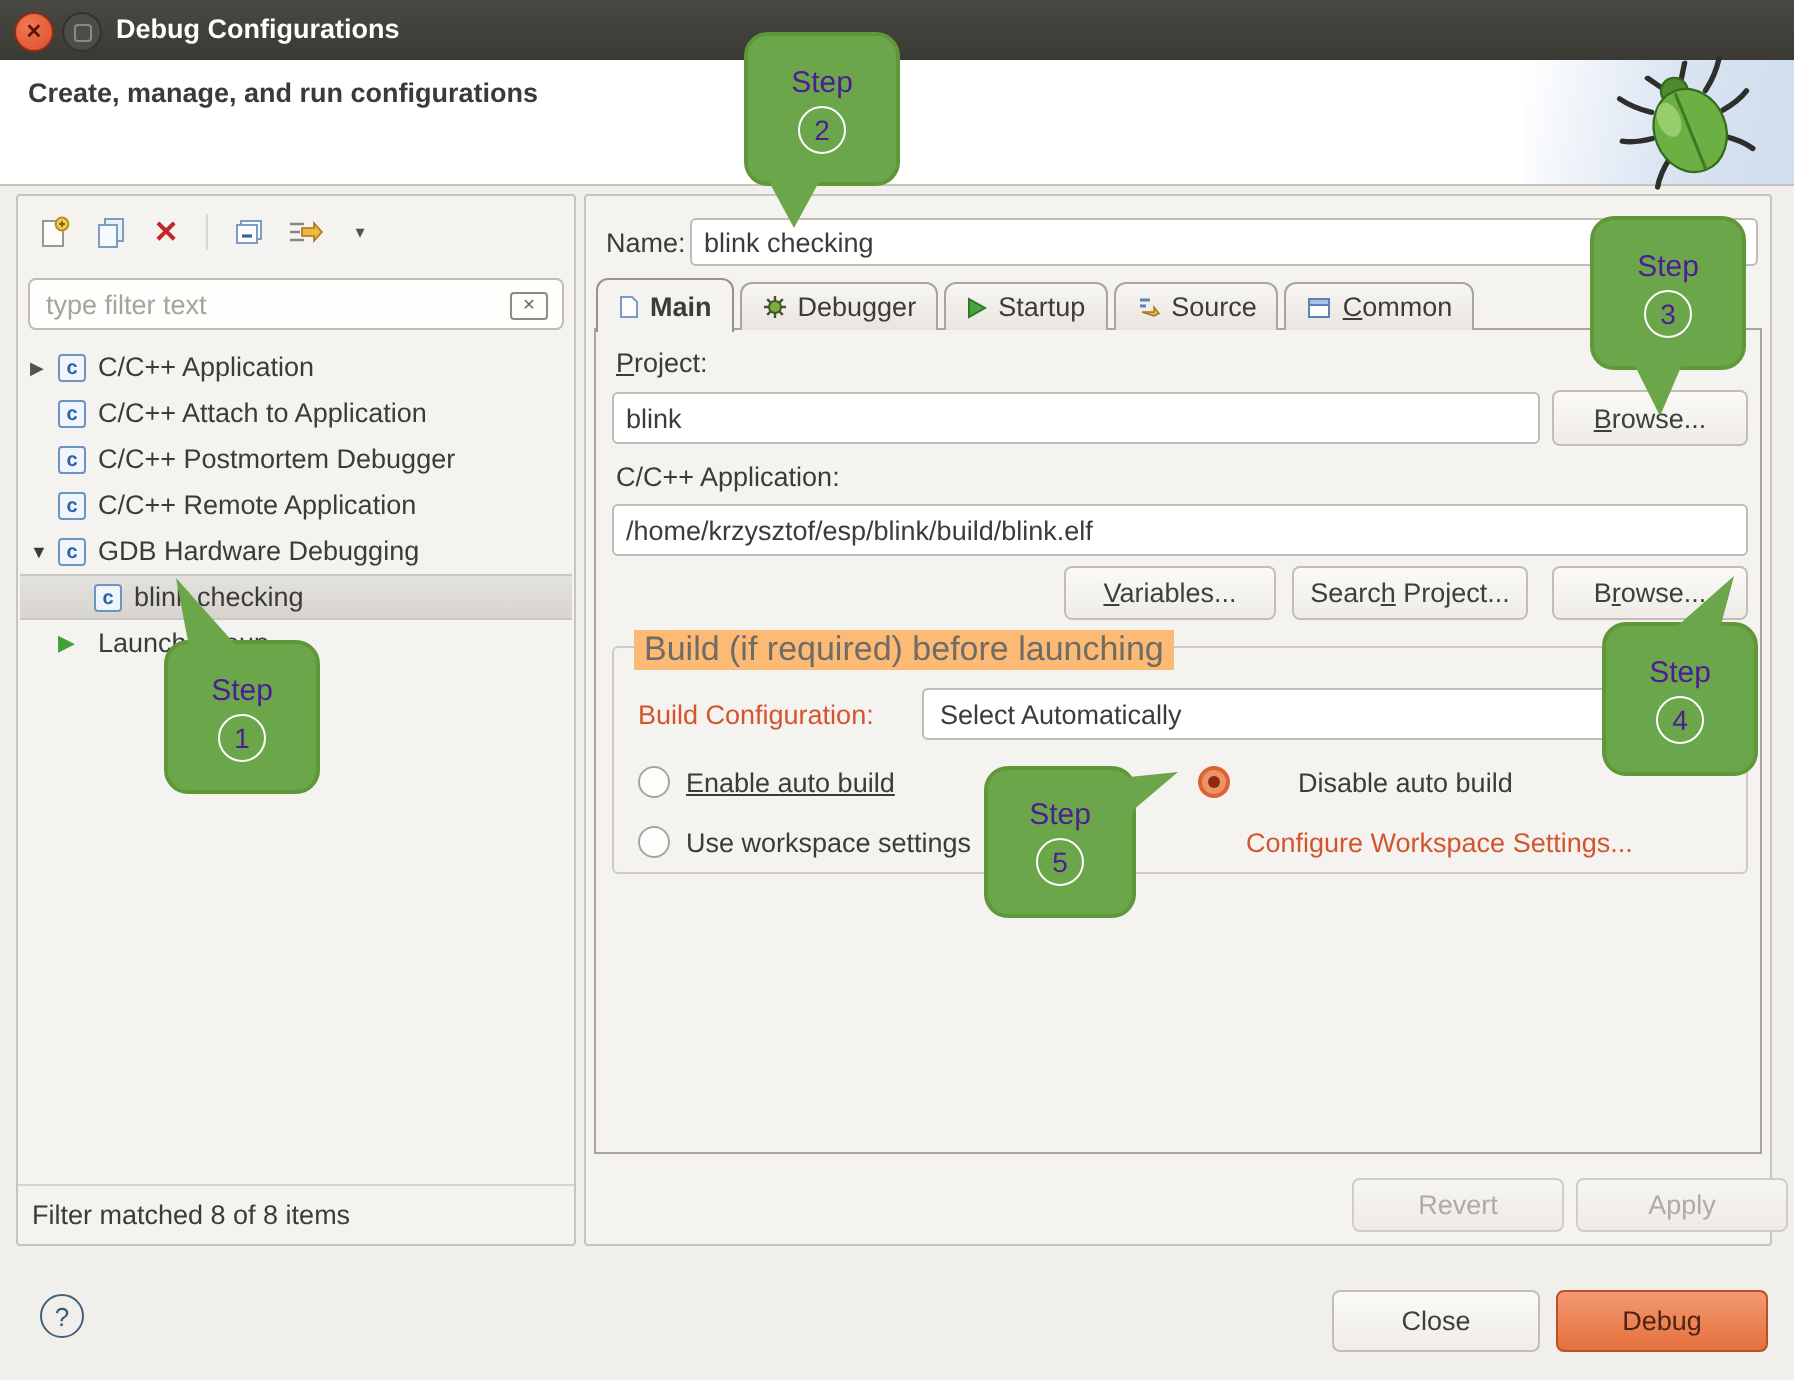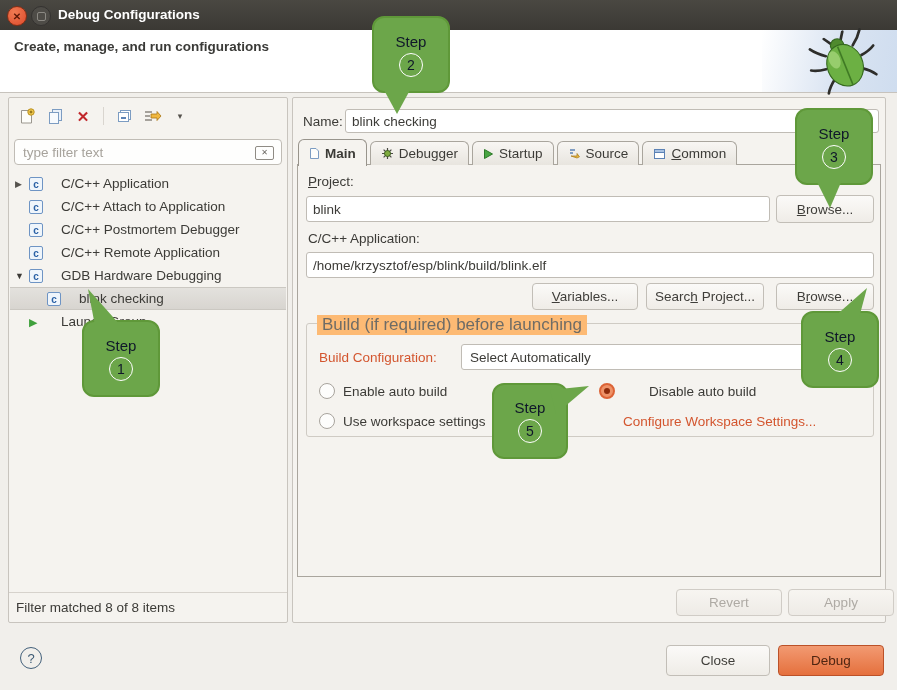--- a/index.html
+++ b/index.html
@@ -40,21 +40,21 @@
   
   .tree{position:absolute;left:1px;top:74px;right:1px;bottom:30px;overflow:hidden;}
   .trow{height:23px;display:flex;align-items:center;padding-left:5px;white-space:nowrap;}
   .trow.sel{background:linear-gradient(#E4E2DE,#D7D4CF);box-shadow:inset 0 1px 0 #CBC8C2, inset 0 -1px 0 #CBC8C2;}
   .exp{width:14px;font-size:9px;color:#56534E;flex:0 0 14px;text-align:left;}
   .exp.open{color:#3C3A36;}
   .indent{flex:0 0 18px;}
   .cbadge{flex:0 0 14px;height:14px;margin-right:6px;border:1px solid #6E94C4;border-radius:2px;background:#EFF5FB;
           color:#2C62A6;font-size:10px;font-weight:bold;line-height:13px;text-align:center;box-sizing:border-box;}
   .launch-ic{flex:0 0 14px;margin-right:6px;color:#3FA03C;font-size:11px;line-height:14px;}
-  .tlabel{font-size:13.5px;margin-left:12px;}
+  .tlabel{font-size:13.5px;}
   .lstatus{position:absolute;left:0;right:0;bottom:0;height:29px;border-top:1px solid #D6D2CC;
            display:flex;align-items:center;padding-left:7px;font-size:13.5px;}
   
   .name-label{position:absolute;left:10px;top:16px;}
   .name-input{position:absolute;left:52px;top:11px;width:534px;height:24px;box-sizing:border-box;border:1px solid #C0BCB5;
       border-radius:3px;background:#FFFFFF;padding:0 6px;font-family:"Liberation Sans",sans-serif;font-size:13.5px;color:#3C3B37;outline:none;}
   .tabbar{position:absolute;left:5px;top:41px;height:26px;display:flex;align-items:flex-end;z-index:2;}
   .tab{height:23px;display:flex;align-items:center;gap:5px;padding:0 10px;margin-right:3px;
        border:1px solid #A9A59D;border-bottom:none;border-radius:6px 6px 0 0;
        background:linear-gradient(#F8F6F3,#E8E5DF);font-size:13.5px;}
@@ -82,21 +82,21 @@
         color:#3C5A74;display:flex;align-items:center;justify-content:center;font-size:13px;box-sizing:border-box;}
   .btn-close{position:absolute;left:666px;top:645px;width:104px;height:31px;}
   .btn-debug{position:absolute;left:778px;top:645px;width:106px;height:31px;box-sizing:border-box;border:1px solid #BB5128;
              border-radius:4px;background:linear-gradient(#F29A72,#E5703D);color:#4F2511;font-size:13.5px;
              display:flex;align-items:center;justify-content:center;}
   .btn-revert{position:absolute;left:366px;top:491px;width:106px;height:27px;}
   .btn-apply{position:absolute;left:478px;top:491px;width:106px;height:27px;}
   
   .balloon{position:absolute;width:78px;height:77px;background:#6CA64A;border:2px solid #5F9839;border-radius:12px;
            box-sizing:border-box;display:flex;flex-direction:column;align-items:center;justify-content:center;gap:3px;
-           color:#0f172a;z-index:50;}
+           color:#4c1d95;z-index:50;}
   .balloon .stp{font-size:15px;}
   .balloon .num{width:24px;height:24px;border:1.7px solid #FFFFFF;border-radius:50%;display:flex;align-items:center;
                 justify-content:center;font-size:14px;box-sizing:border-box;}
   .tail{position:absolute;z-index:51;}
 </style>
 </head>
 <body>
 
 <div class="stage">
 
@@ -282,21 +282,21 @@
         </div>
 
       <div class="group">
         <div class="legend">Build (if required) before launching</div>
         <div class="flabel orange" style="left:12px;top:26px;">Build Configuration:</div>
         <div class="combo">
             <span>Select Automatically</span>
           </div>
 
         <div class="radio" style="left:12px;top:59px;"></div>
-        <div class="rlabel" style="left:36px;top:60px;">Enable auto build</div>
+        <div class="rlabel" style="left:36px;top:60px;text-decoration:underline;">Enable auto build</div>
 
         <div class="radio on" style="left:292px;top:59px;">
             <i></i>
           </div>
         <div class="rlabel" style="left:316px;top:60px;margin-left:26px;">Disable auto build</div>
 
         <div class="radio" style="left:12px;top:89px;"></div>
         <div class="rlabel" style="left:36px;top:90px;">Use workspace settings</div>
 
         <div class="link" style="left:316px;top:90px;">Configure Workspace Settings...</div>

